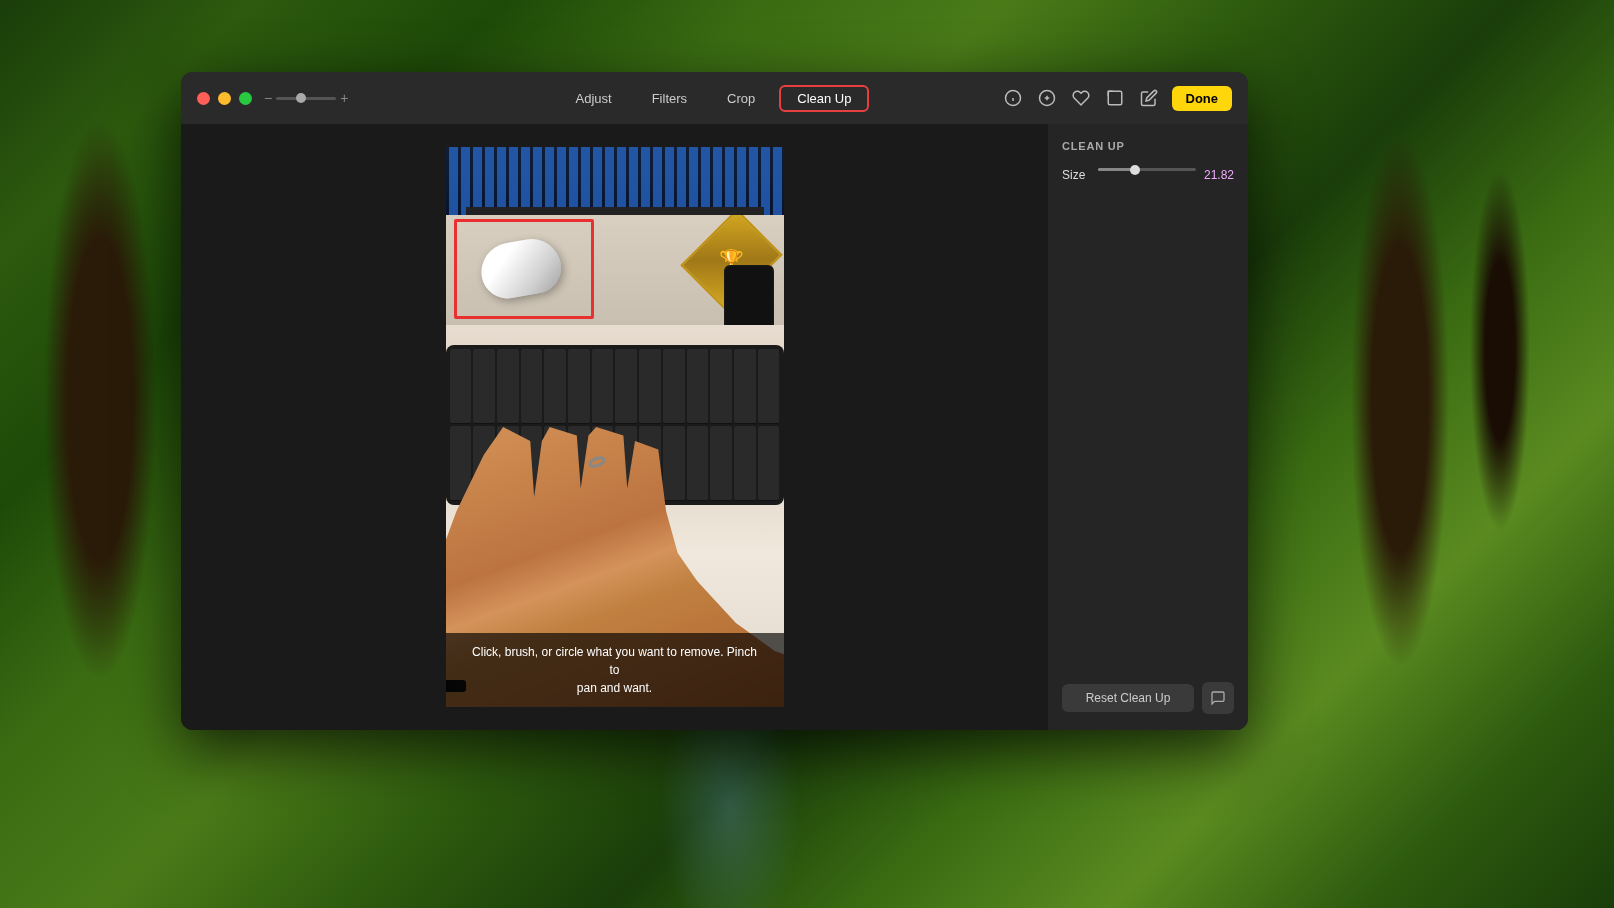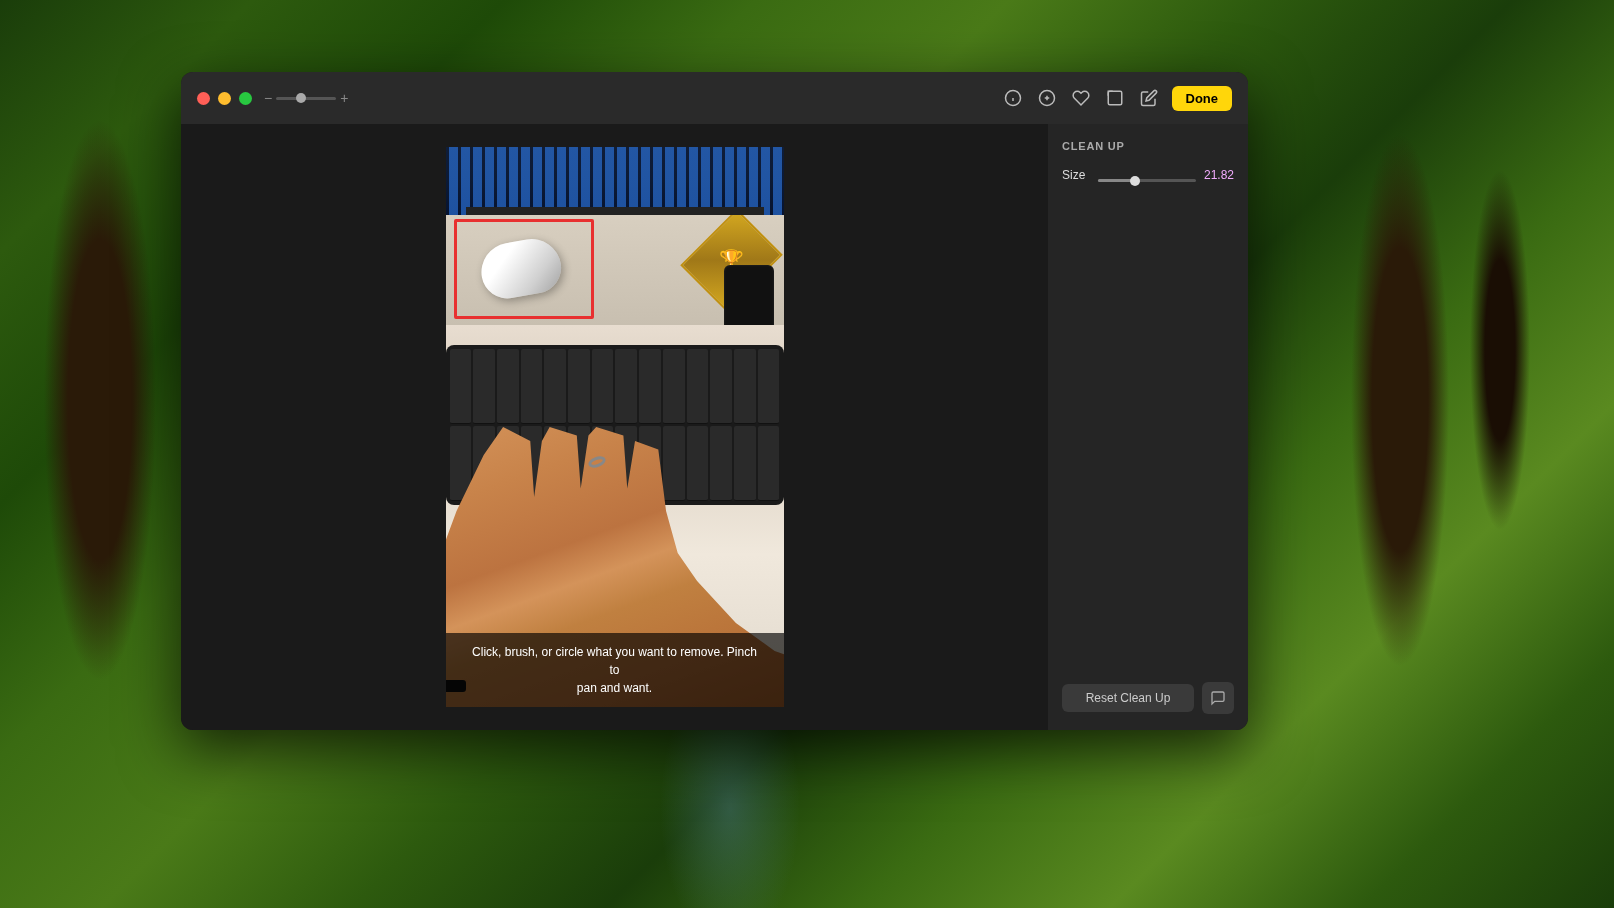--- a/index.html
+++ b/index.html
@@ -388,21 +388,21 @@
       color: #aaa;
       font-size: 11px;
       font-weight: 600;
       letter-spacing: 0.8px;
       text-transform: uppercase;
       margin-bottom: 16px;
     }
 
     .size-control {
       display: flex;
-      align-items: flex-end;
+      align-items: flex-start;
       gap: 8px;
       margin-bottom: 12px;
     }
     .size-label {
       color: #ddd;
       font-size: 12px;
       min-width: 28px;
     }
     .size-slider-track {
       flex: 1;
@@ -485,20 +485,26 @@
     </div>
 
     <div class="zoom-control">
       <span class="zoom-minus">−</span>
       <div class="zoom-slider">
         <div class="zoom-slider-thumb"></div>
       </div>
       <span class="zoom-plus">+</span>
     </div>
 
+    <div class="nav-tabs">
+      <button class="nav-tab">Adjust</button>
+      <button class="nav-tab">Filters</button>
+      <button class="nav-tab">Crop</button>
+      <button class="nav-tab active">Clean Up</button>
+    </div>
 
     <div class="toolbar-right">
       <div class="toolbar-icon">
         <svg class="icon-svg" viewBox="0 0 24 24" fill="none" stroke="currentColor" stroke-width="2">
           <circle cx="12" cy="12" r="10"></circle>
           <line x1="12" y1="8" x2="12" y2="8" stroke-width="3"></line>
           <line x1="12" y1="12" x2="12" y2="16"></line>
         </svg>
       </div>
       <div class="toolbar-icon">

